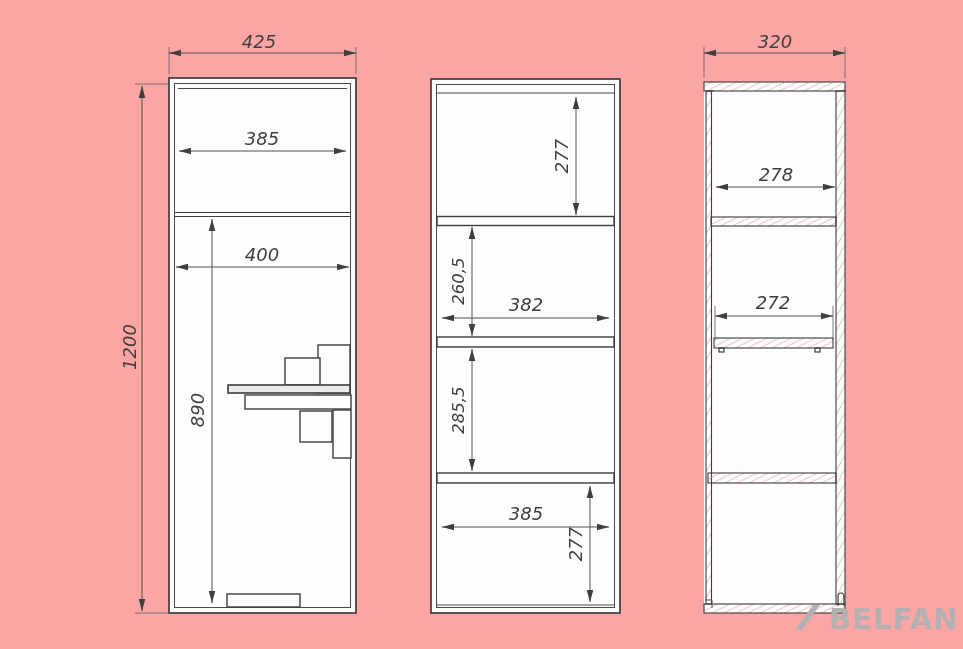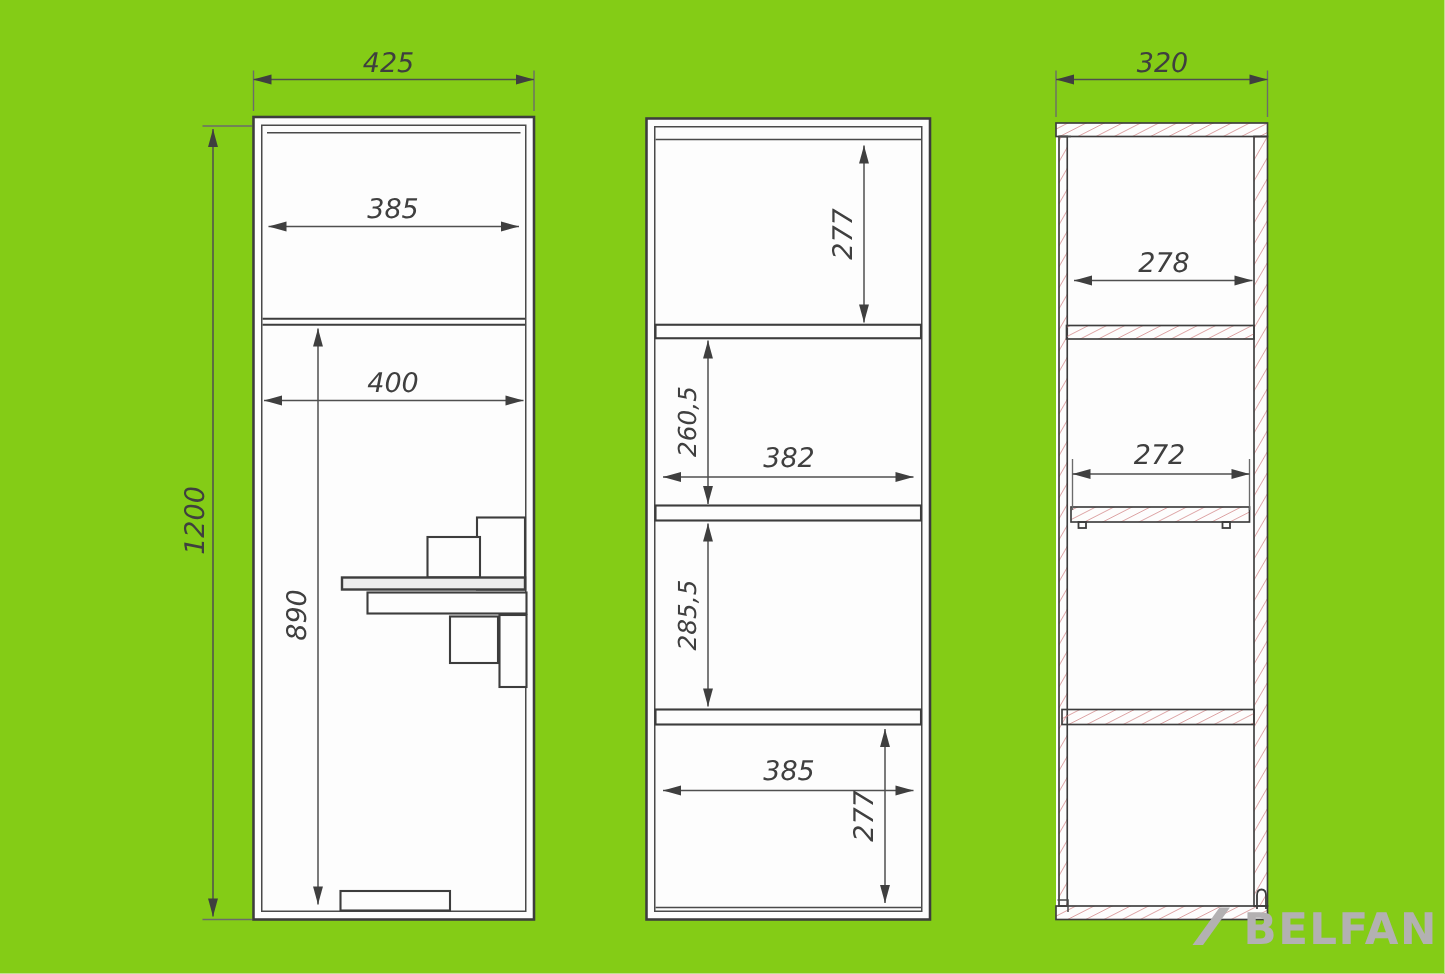--- a/index.html
+++ b/index.html
@@ -1,16 +1,16 @@
 <!DOCTYPE html>
 <html><head>
 <meta charset="utf-8">
 <style>
   html,body { margin:0; padding:0; background:#efefee; }
-  #page { position:relative; width:963px; height:649px; background:#84cc16; overflow:hidden;
+  #page { position:relative; width:963px; height:649px; background:#fca5a5; overflow:hidden;
           font-family:"DejaVu Sans", sans-serif; }
   svg { display:block; }
   .thick { stroke:#3d3d3d; stroke-width:1.7; fill:none; }
   .med   { stroke:#3d3d3d; stroke-width:1.2; fill:none; }
   .thin  { stroke:#4a4a4a; stroke-width:1;   fill:none; }
   .paper { fill:#fdfdfd; }
   .part  { fill:#fdfdfd; stroke:#3d3d3d; stroke-width:1.4; }
   .bar   { fill:#ececec; stroke:#3d3d3d; stroke-width:1.6; }
   .dim   { stroke:#4f4f4f; stroke-width:1; fill:none; }
   .ext   { stroke:#6b6b6b; stroke-width:0.9; fill:none; }

